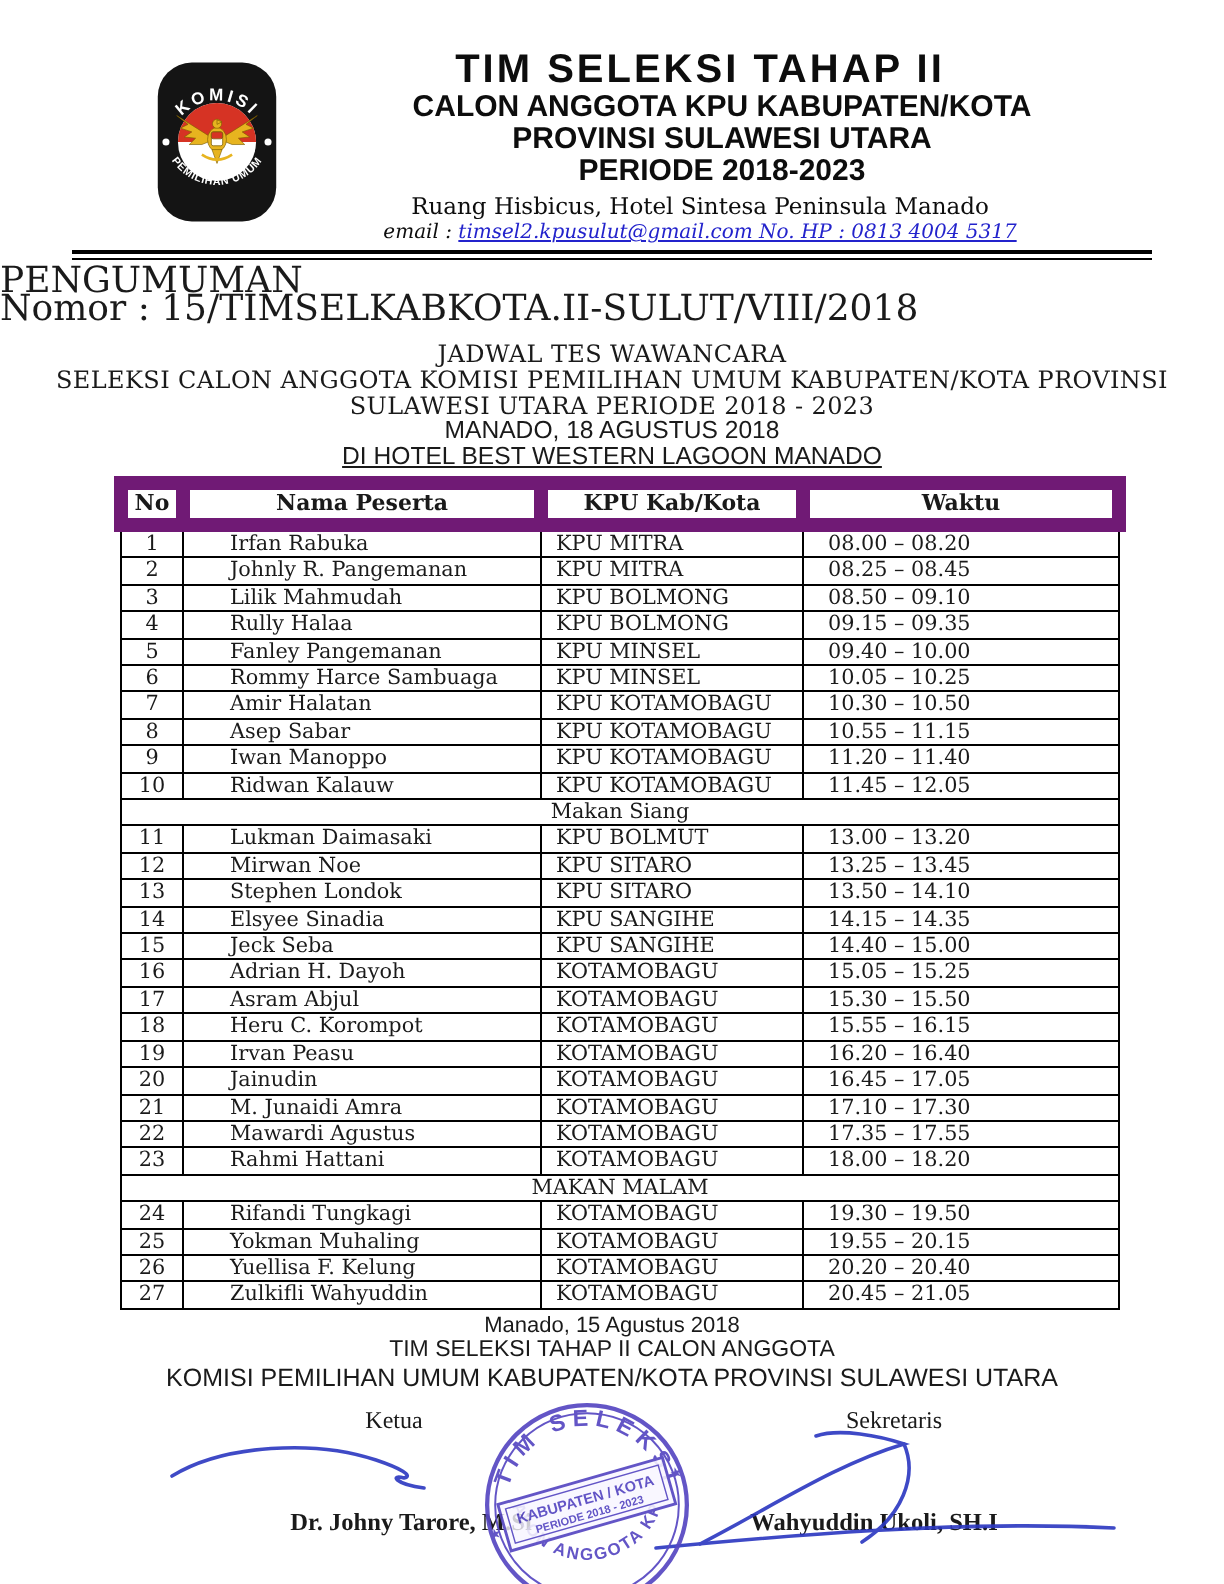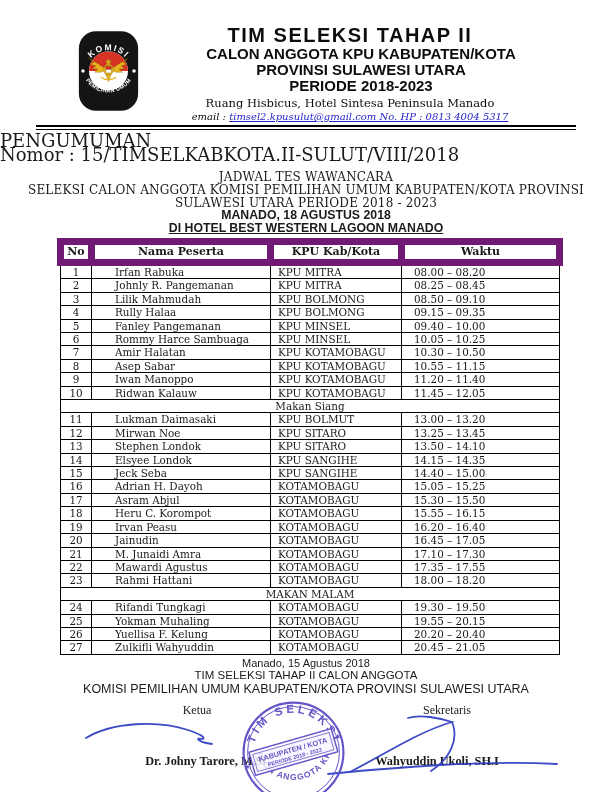--- a/index.html
+++ b/index.html
@@ -18,21 +18,21 @@
   .addr { font-family:"DejaVu Serif", serif; font-size:11.5px; line-height:13px; margin-top:3px; }
   .email-line { font-size:10px; font-style:italic; line-height:11px; margin-top:1px;
                 font-family:"DejaVu Serif", serif; }
   .email-link { color:#2323cc; text-decoration:underline; cursor:pointer; }
   
   .double-rule { margin:3px 36px 0 36px; height:2px;
                  border-top:2.5px solid #000; border-bottom:1.5px solid #000; }
   
   .announce { font-size:18px; line-height:14px; margin-top:4px; }
   .subject  { text-align:center; font-size:12px; line-height:12.8px; margin-top:9px; letter-spacing:.2px; }
-  .bold-sans { font-family:"Liberation Sans", sans-serif; font-weight:bold; font-size:12.3px; letter-spacing:0; }
+  .bold-sans { font-family:"Liberation Sans", sans-serif; font-weight:normal; font-size:12.3px; letter-spacing:0; }
   .underl { text-decoration:underline; }
   
   table.sched { border-collapse:collapse; table-layout:fixed;
                 margin:3px 0 0 57px; width:499px; font-size:10.4px; }
   .sched th { border:7px solid #701a75; font-weight:bold; text-align:center;
               font-size:11px; height:14px; line-height:14px; padding:0; white-space:nowrap; overflow:hidden;}
   .sched td { border:1px solid #000; height:12.4px; line-height:12.4px;
               padding:0 3px; white-space:nowrap; overflow:hidden; }
   .sched td.c-no { text-align:center; padding:0; }
   .sched td.c-name { padding-left:23px; }
@@ -216,21 +216,21 @@
           <td class="c-time">13.25 – 13.45</td>
         </tr>
         <tr>
           <td class="c-no">13</td>
           <td class="c-name">Stephen Londok</td>
           <td class="c-kpu">KPU SITARO</td>
           <td class="c-time">13.50 – 14.10</td>
         </tr>
         <tr>
           <td class="c-no">14</td>
-          <td class="c-name">Elsyee Londok</td>
+          <td class="c-name">Elsyee Sinadia</td>
           <td class="c-kpu">KPU SANGIHE</td>
           <td class="c-time">14.15 – 14.35</td>
         </tr>
         <tr>
           <td class="c-no">15</td>
           <td class="c-name">Jeck Seba</td>
           <td class="c-kpu">KPU SANGIHE</td>
           <td class="c-time">14.40 – 15.00</td>
         </tr>
         <tr>

